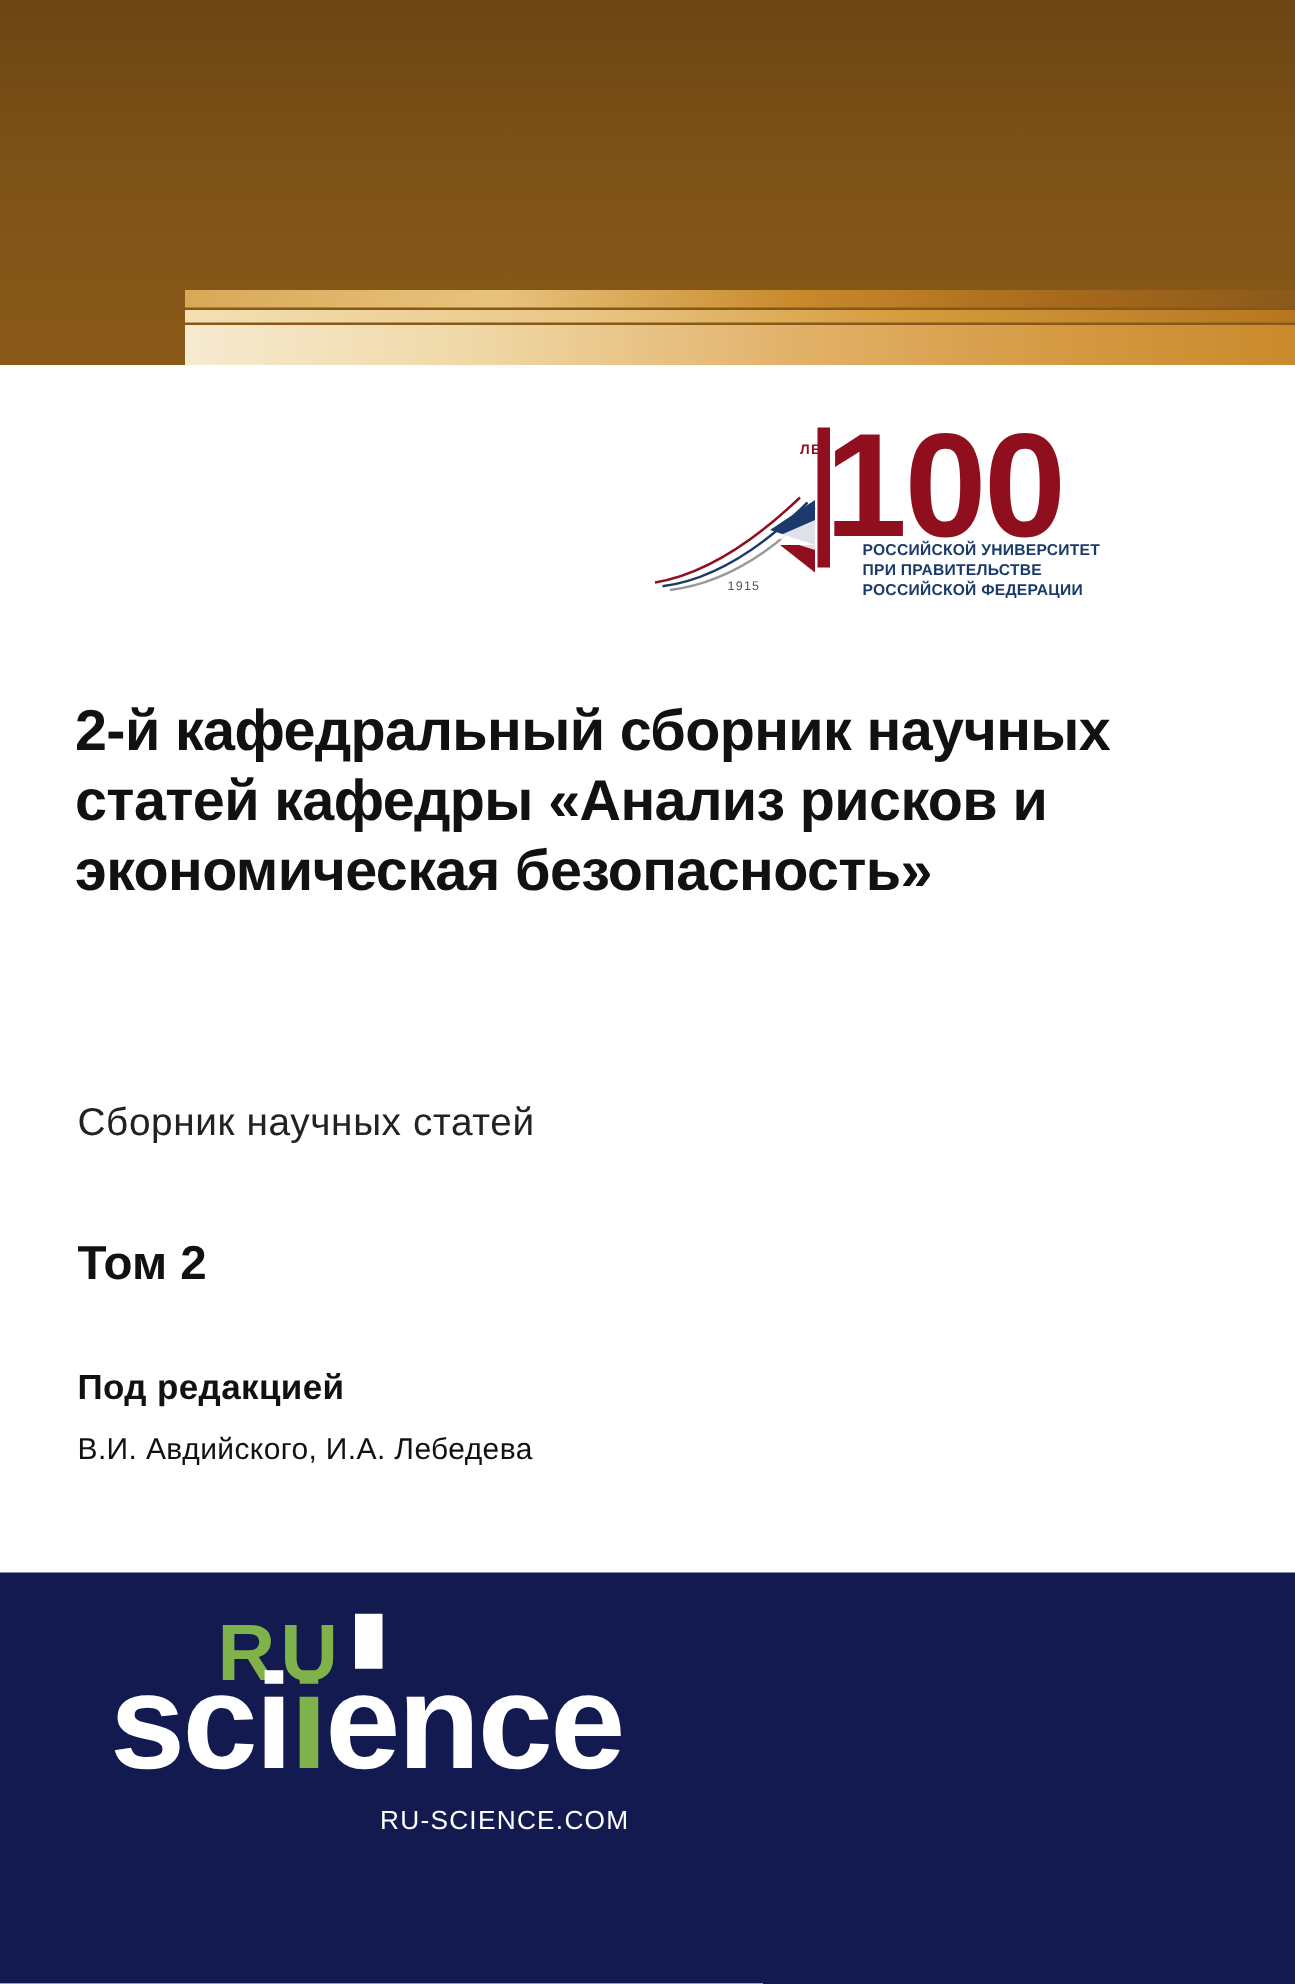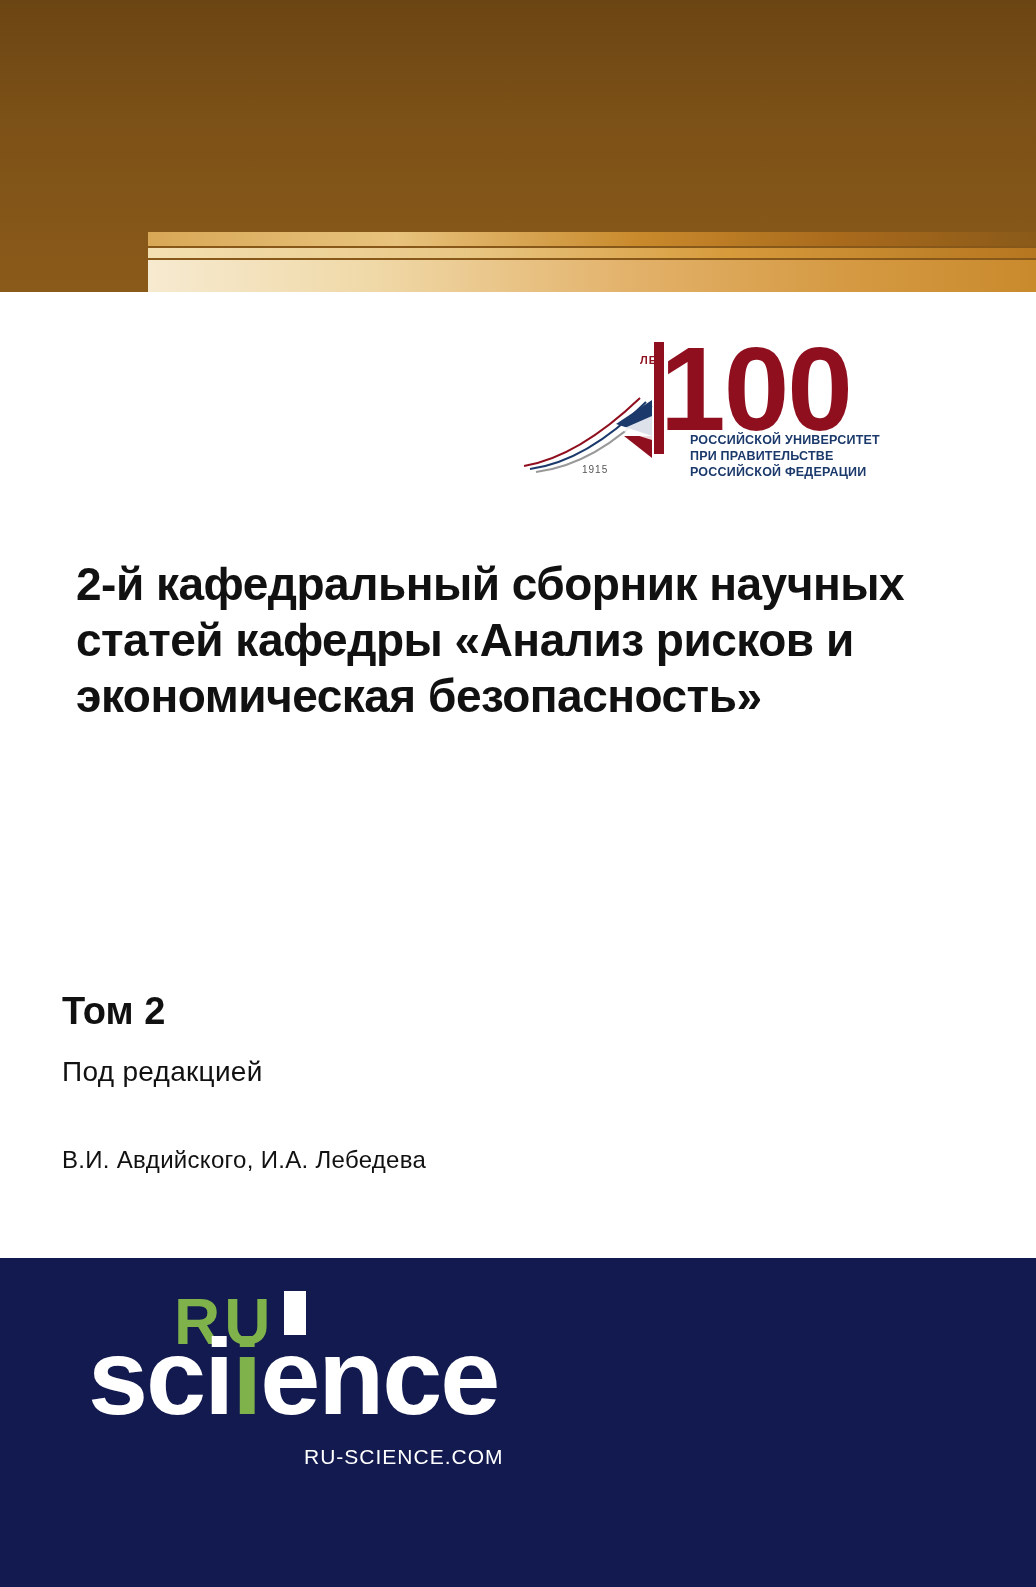--- a/index.html
+++ b/index.html
@@ -112,21 +112,21 @@
     font-size: 12.5px;
     font-weight: bold;
     color: #1b3a6b;
     line-height: 1.28;
     letter-spacing: 0.2px;
   }
 
   
   .title {
     position: absolute;
-    left: 76px;
+    left: 60px;
     top: 556px;
     width: 900px;
     font-size: 46px;
     font-weight: bold;
     color: #111111;
     line-height: 1.22;
     letter-spacing: -0.5px;
   }
   .subtitle {
     position: absolute;
@@ -141,23 +141,23 @@
     position: absolute;
     left: 62px;
     top: 990px;
     font-size: 38px;
     font-weight: bold;
     color: #111111;
   }
   .editor-label {
     position: absolute;
     left: 62px;
-    top: 1056px;
+    top: 1094px;
     font-size: 28px;
-    font-weight: normal;
+    font-weight: bold;
     color: #111111;
     letter-spacing: 0.3px;
   }
   .editor-names {
     position: absolute;
     left: 62px;
     top: 1146px;
     font-size: 24px;
     color: #111111;
     letter-spacing: 0.3px;
@@ -245,20 +245,21 @@
     <div class="logo-100">100</div>
     <div class="logo-year">1915</div>
     <div class="logo-text">
       <div>РОССИЙСКОЙ УНИВЕРСИТЕТ</div>
       <div>ПРИ ПРАВИТЕЛЬСТВЕ</div>
       <div>РОССИЙСКОЙ ФЕДЕРАЦИИ</div>
     </div>
   </div>
 
   <div class="title">2-й кафедральный сборник научных статей кафедры «Анализ рисков и экономическая безопасность»</div>
+  <div class="subtitle">Сборник научных статей</div>
   <div class="volume">Том 2</div>
   <div class="editor-label">Под редакцией</div>
   <div class="editor-names">В.И. Авдийского, И.А. Лебедева</div>
 
   <div class="bottom-band"></div>
   <div class="pub-logo">
     <div class="pub-ru">RU</div>
     <div class="pub-ru-block"></div>
     <div class="pub-main"><span class="pub-sci">sci</span><span class="pub-i">i</span><span class="pub-ence">ence</span></div>
     <div class="pub-url">RU-SCIENCE.COM</div>

